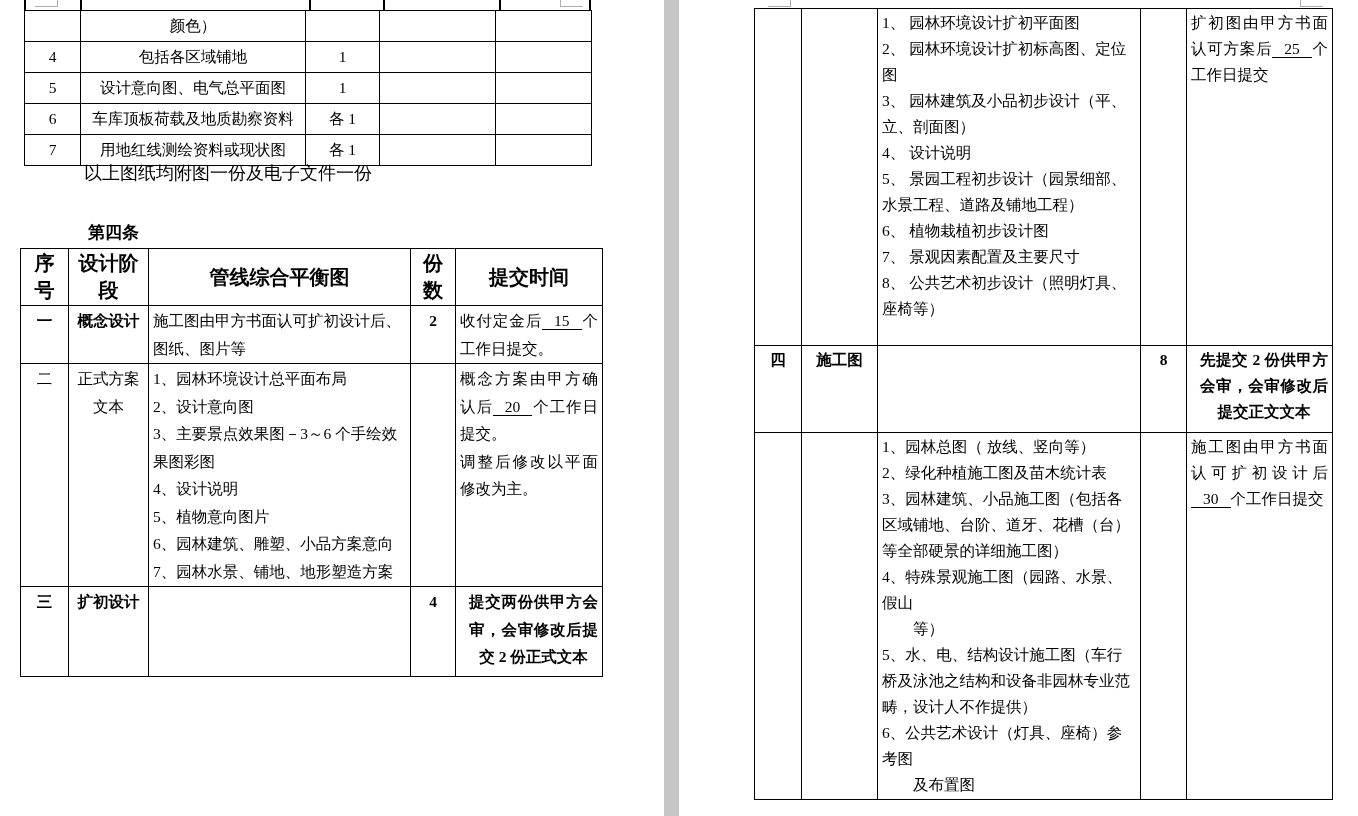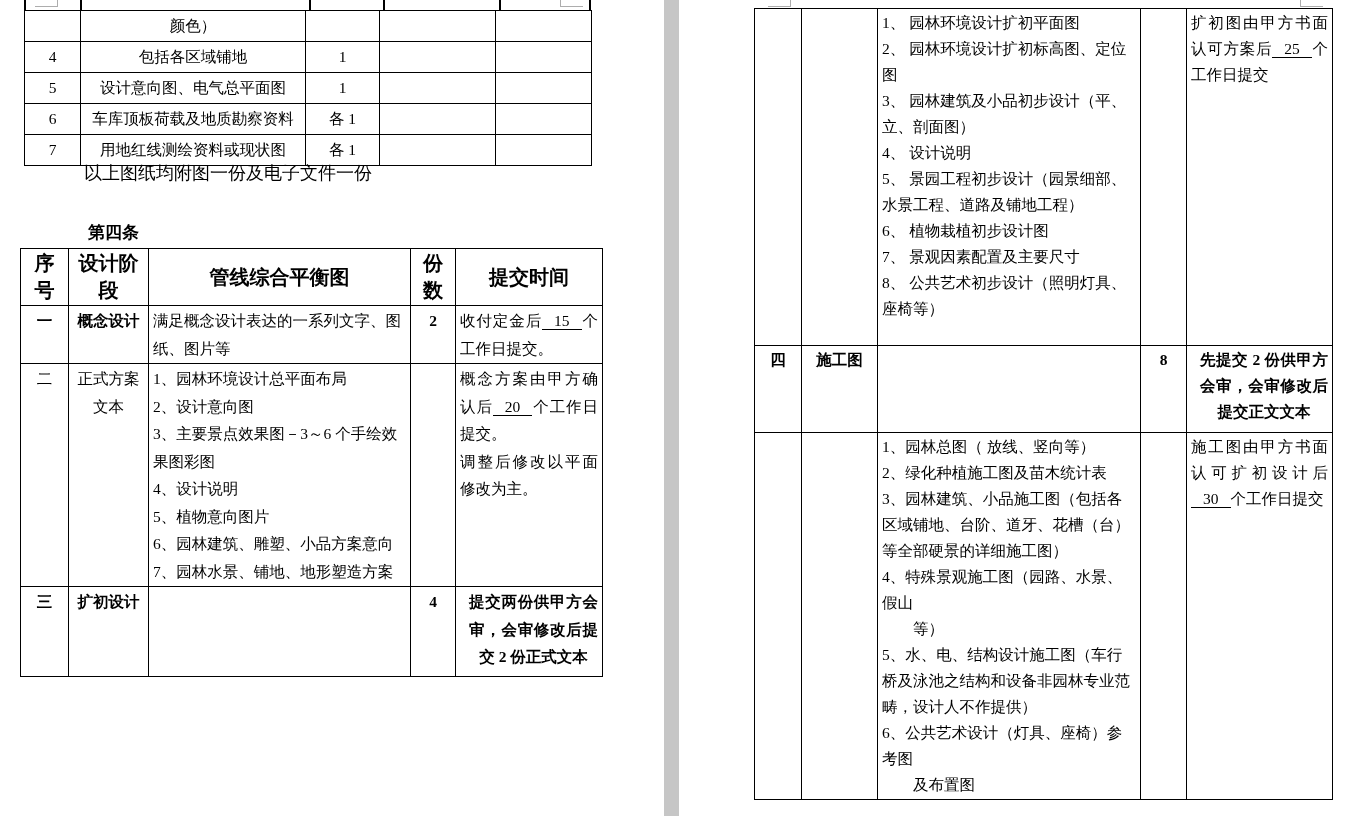--- a/index.html
+++ b/index.html
@@ -112,21 +112,21 @@
         <tr style="height:32px;">
           <th>序号</th>
           <th>设计阶段</th>
           <th>管线综合平衡图</th>
           <th>份数</th>
           <th>提交时间</th>
         </tr>
         <tr style="height:58px;">
           <td class="cno b">一</td>
           <td class="cstage b">概念设计</td>
-          <td class="cmat">满足概念设计表达的一系列文字、图纸、图片等</td>
+          <td class="cmat">施工图由甲方书面认可扩初设计后、图纸、图片等</td>
           <td class="ccopies b">2</td>
           <td class="csub"><span>收付定金后</span><span class="blank">15</span><span>个工作日提交。</span></td>
         </tr>
         <tr style="height:220px;">
           <td class="cno">二</td>
           <td class="cstage">正式方案
 文本</td>
           <td class="cmat">1、园林环境设计总平面布局
 2、设计意向图
 3、主要景点效果图－3～6 个手绘效果图彩图

